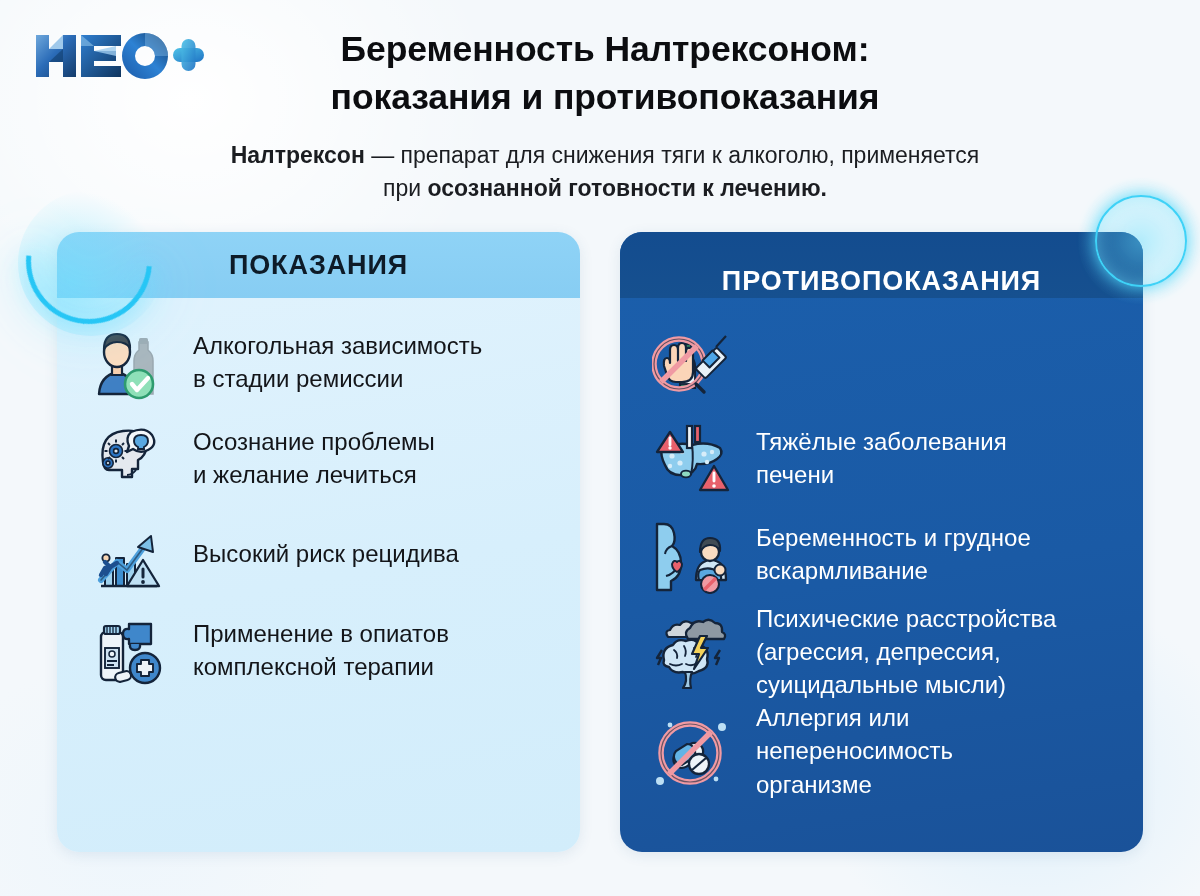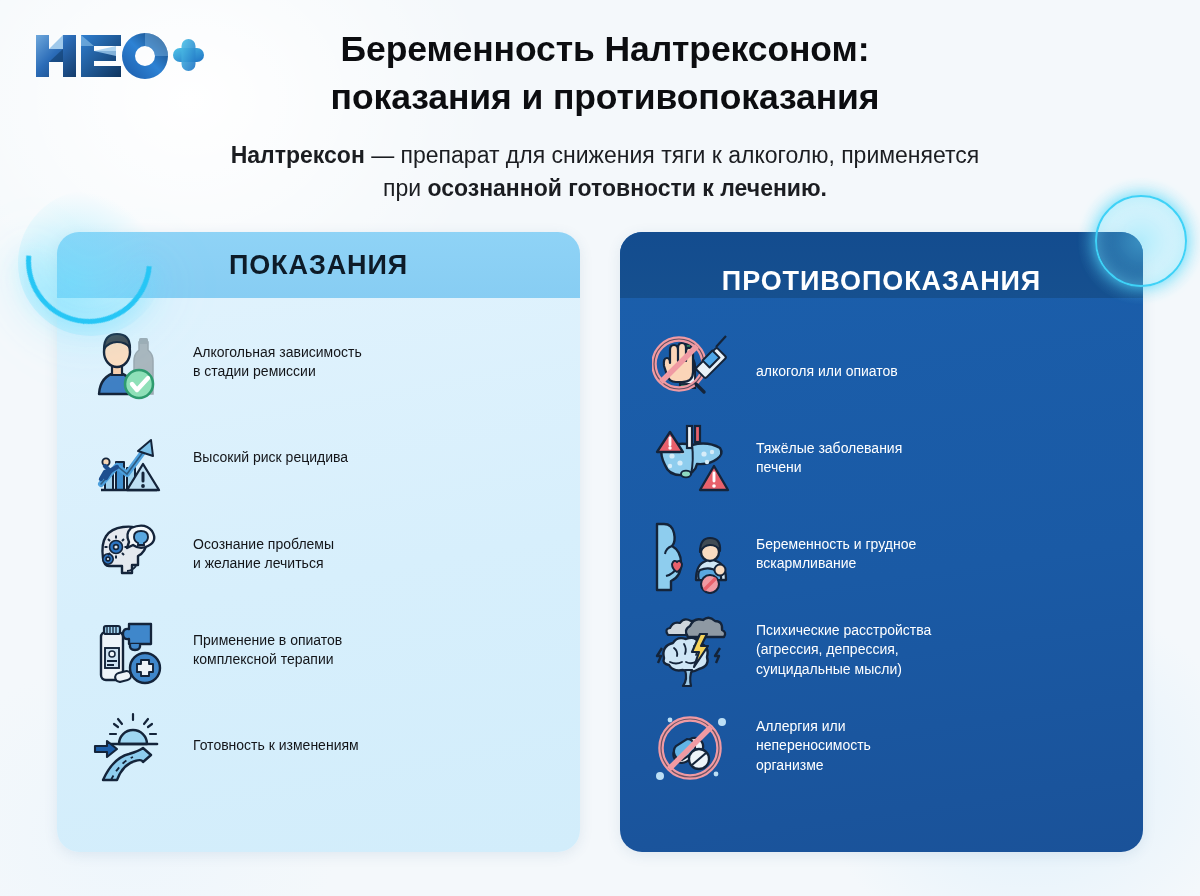--- a/index.html
+++ b/index.html
@@ -105,21 +105,21 @@
     min-height: 96px;
   }
   .row .ico {
     flex: 0 0 92px;
     width: 92px; height: 84px;
     display: flex; align-items: center; justify-content: center;
   }
   .row .ico svg { width: 80px; height: 80px; display:block; }
 
   .row .txt {
-    font-size: 14px;
+    font-size: 24px;
     line-height: 1.38;
     padding-left: 18px;
   }
   .card.left  .row .txt { color: #131519; }
   .card.right .row .txt { color: #ffffff; }
 
   
   .deco { position: absolute; pointer-events: none; }
 
   .deco-crescent {
@@ -239,49 +239,20 @@
         </span>
         <span class="txt">
           <span>Алкогольная зависимость</span><br>
           <span>в стадии ремиссии</span>
         </span>
       </div>
 
       <div class="row">
         <span class="ico">
           <svg viewBox="0 0 80 80">
-
-            <g stroke="#14243a" stroke-width="2" stroke-linejoin="round">
-              <rect x="16" y="56" width="8" height="16" fill="#9fd2ef"></rect>
-              <rect x="27" y="44" width="8" height="28" fill="#3f8fd0"></rect>
-              <rect x="38" y="50" width="8" height="22" fill="#9fd2ef"></rect>
-            </g>
-
-            <path d="M12 72 h56" stroke="#14243a" stroke-width="2.4"></path>
-
-            <path d="M12 66 L28 48 L38 56 L57 30" fill="none" stroke="#4da0dd" stroke-width="6" stroke-linecap="round" stroke-linejoin="round"></path>
-            <path d="M12 66 L28 48 L38 56 L57 30" fill="none" stroke="#14243a" stroke-width="1.6" stroke-linecap="round" fill-opacity="0" opacity=".55"></path>
-            <path d="M62 22 l2 16 l-15 -5 Z" fill="#7cc0e8" stroke="#14243a" stroke-width="2" stroke-linejoin="round"></path>
-
-            <circle cx="17" cy="44" r="3.6" fill="#f7d6b4" stroke="#14243a" stroke-width="1.9"></circle>
-            <path d="M16 48 l5 5 l-4 7 M21 53 l7 -4 M16 54 l-4 7" fill="none" stroke="#1d4f8f" stroke-width="4.4" stroke-linecap="round"></path>
-
-            <path d="M54 46 L70 72 H38 Z" fill="#bfe0f4" stroke="#14243a" stroke-width="2.3" stroke-linejoin="round"></path>
-            <path d="M54 55 v8" stroke="#14243a" stroke-width="3" stroke-linecap="round"></path>
-            <circle cx="54" cy="68" r="1.9" fill="#14243a"></circle>
-          </svg>
-        </span>
-        <span class="txt">
-          <span>Высокий риск рецидива</span>
-        </span>
-      </div>
-
-      <div class="row">
-        <span class="ico">
-          <svg viewBox="0 0 80 80">
             <path d="M14 44 q-4 -28 20 -31 q22 -3 23 16 q0 9 -8 13 l0 9 h-6 v8 h-10 l0 -7 h-13 q-5 0 -6 -8 Z" fill="#e4e9ef" stroke="#14243a" stroke-width="2.4" stroke-linejoin="round"></path>
             <path d="M47 52 q-4 5 -9 5" fill="none" stroke="#14243a" stroke-width="2"></path>
 
             <g fill="#2e76c4" stroke="#14243a" stroke-width="1.6">
               <circle cx="27" cy="33" r="6.5"></circle>
                 <circle cx="27" cy="33" r="2.4" fill="#e4e9ef"></circle>
               <circle cx="19" cy="45" r="5.2"></circle>
                 <circle cx="19" cy="45" r="1.9" fill="#e4e9ef"></circle>
             </g>
             <g stroke="#14243a" stroke-width="2">
@@ -296,20 +267,49 @@
         <span class="txt">
           <span>Осознание проблемы</span><br>
           <span>и желание лечиться</span>
         </span>
       </div>
 
       <div class="row">
         <span class="ico">
           <svg viewBox="0 0 80 80">
 
+            <g stroke="#14243a" stroke-width="2" stroke-linejoin="round">
+              <rect x="16" y="56" width="8" height="16" fill="#9fd2ef"></rect>
+              <rect x="27" y="44" width="8" height="28" fill="#3f8fd0"></rect>
+              <rect x="38" y="50" width="8" height="22" fill="#9fd2ef"></rect>
+            </g>
+
+            <path d="M12 72 h56" stroke="#14243a" stroke-width="2.4"></path>
+
+            <path d="M12 66 L28 48 L38 56 L57 30" fill="none" stroke="#4da0dd" stroke-width="6" stroke-linecap="round" stroke-linejoin="round"></path>
+            <path d="M12 66 L28 48 L38 56 L57 30" fill="none" stroke="#14243a" stroke-width="1.6" stroke-linecap="round" fill-opacity="0" opacity=".55"></path>
+            <path d="M62 22 l2 16 l-15 -5 Z" fill="#7cc0e8" stroke="#14243a" stroke-width="2" stroke-linejoin="round"></path>
+
+            <circle cx="17" cy="44" r="3.6" fill="#f7d6b4" stroke="#14243a" stroke-width="1.9"></circle>
+            <path d="M16 48 l5 5 l-4 7 M21 53 l7 -4 M16 54 l-4 7" fill="none" stroke="#1d4f8f" stroke-width="4.4" stroke-linecap="round"></path>
+
+            <path d="M54 46 L70 72 H38 Z" fill="#bfe0f4" stroke="#14243a" stroke-width="2.3" stroke-linejoin="round"></path>
+            <path d="M54 55 v8" stroke="#14243a" stroke-width="3" stroke-linecap="round"></path>
+            <circle cx="54" cy="68" r="1.9" fill="#14243a"></circle>
+          </svg>
+        </span>
+        <span class="txt">
+          <span>Высокий риск рецидива</span>
+        </span>
+      </div>
+
+      <div class="row">
+        <span class="ico">
+          <svg viewBox="0 0 80 80">
+
             <path d="M40 14 h22 v20 h-22 v-5 q-6 1 -6 -5 q0 -6 6 -5 Z" fill="#3f87cb" stroke="#14243a" stroke-width="2.3" stroke-linejoin="round"></path>
             <path d="M51 34 q1 6 -5 6 q-6 0 -5 -6" fill="#3f87cb" stroke="#14243a" stroke-width="2.3" stroke-linejoin="round"></path>
 
             <rect x="12" y="22" width="22" height="48" rx="5" fill="#eef4f9" stroke="#14243a" stroke-width="2.4"></rect>
             <rect x="15" y="16" width="16" height="8" rx="2" fill="#9fd2ef" stroke="#14243a" stroke-width="2.2"></rect>
             <g stroke="#14243a" stroke-width="1.3">
               <path d="M18 16 v8 M21 16 v8 M24 16 v8 M27 16 v8"></path>
             </g>
             <rect x="16" y="38" width="14" height="20" fill="#cfe3f2" stroke="#14243a" stroke-width="1.9"></rect>
             <circle cx="23" cy="44" r="3" fill="#eef4f9" stroke="#14243a" stroke-width="1.5"></circle>
@@ -320,41 +320,20 @@
             <circle cx="56" cy="58" r="15" fill="#3f87cb" stroke="#14243a" stroke-width="2.4"></circle>
             <path d="M52 50 h8 v4 h4 v8 h-4 v4 h-8 v-4 h-4 v-8 h4 Z" fill="#eef4f9" stroke="#14243a" stroke-width="1.9" stroke-linejoin="round"></path>
           </svg>
         </span>
         <span class="txt">
           <span>Применение в опиатов</span><br>
           <span>комплексной терапии</span>
         </span>
       </div>
 
-      <div class="row">
-        <span class="ico">
-          <svg viewBox="0 0 80 80">
-
-            <g stroke="#14243a" stroke-width="2.2" stroke-linecap="round">
-              <path d="M44 14 v-6 M33 18 l-4 -5 M55 18 l4 -5 M27 28 h-6 M61 28 h6 M29 21 l-4 -3 M59 21 l4 -3"></path>
-            </g>
-
-            <path d="M30 38 a14 14 0 0 1 28 0 Z" fill="#9fd6f2" stroke="#14243a" stroke-width="2.4" stroke-linejoin="round"></path>
-            <path d="M20 38 h48" stroke="#14243a" stroke-width="2.6" stroke-linecap="round"></path>
-
-            <path d="M14 74 q10 -22 26 -26 q10 -3 14 -6 l8 7 l-8 7 q-1 -3 -8 -1 q-12 3 -18 19 Z" fill="#8ecdee" stroke="#14243a" stroke-width="2.4" stroke-linejoin="round"></path>
-            <path d="M22 74 q9 -18 22 -23" fill="none" stroke="#14243a" stroke-width="1.8" stroke-dasharray="5 5"></path>
-
-            <path d="M6 40 h12 v-5 l10 8 l-10 8 v-5 h-12 Z" fill="#1d5faa" stroke="#14243a" stroke-width="2.1" stroke-linejoin="round"></path>
-          </svg>
-        </span>
-        <span class="txt">
-          <span>Готовность к изменениям</span>
-        </span>
-      </div>
 
     </div>
   </section>
 
   <section class="card right">
     <div class="card-head">
       <span class="card-head-text">ПРОТИВОПОКАЗАНИЯ</span>
     </div>
     <div class="card-body">
 
@@ -375,21 +354,20 @@
             <g stroke="#14243a" stroke-width="2" stroke-linejoin="round">
               <path d="M74 14 l-10 11" stroke-width="2.2"></path>
               <rect x="52" y="26" width="14" height="30" rx="2" fill="#e8f1f8" transform="rotate(45 59 41)"></rect>
               <rect x="54" y="30" width="10" height="14" fill="#4da5e8" transform="rotate(45 59 37)"></rect>
               <path d="M44 62 l8 8" stroke-width="3.4" stroke-linecap="round"></path>
             </g>
           </svg>
         </span>
         <span class="txt">
           <br>
-          <span>алкоголя или опиатов</span>
         </span>
       </div>
 
       <div class="row">
         <span class="ico">
           <svg viewBox="0 0 80 80">
 
             <path d="M10 32 q14 -9 30 -5 q16 -4 28 3 q4 6 -3 11 q-8 6 -20 5 q-2 10 -14 11 q-14 1 -18 -10 q-5 -10 -3 -15 Z" fill="#8ecdee" stroke="#14243a" stroke-width="2.4" stroke-linejoin="round"></path>
             <path d="M40 27 q2 14 -1 30" fill="none" stroke="#14243a" stroke-width="2"></path>
             <g fill="#d7edf9">

